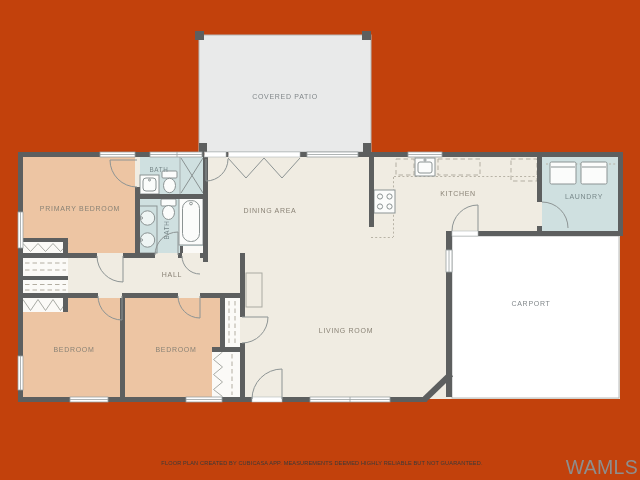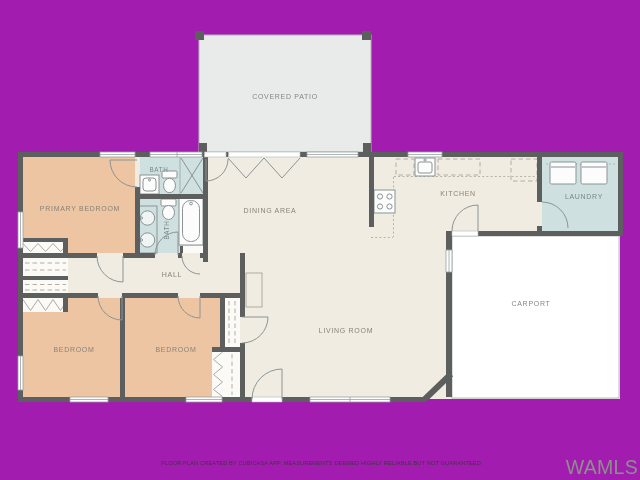--- a/index.html
+++ b/index.html
@@ -1,16 +1,16 @@
 <!DOCTYPE html>
 <html><head>
 <meta charset="utf-8">
 <style>
   html,body{margin:0;padding:0;background:#ffffff;}
-  #stage{position:relative;width:640px;height:480px;background:#a21caf;overflow:hidden;
+  #stage{position:relative;width:640px;height:480px;background:#c2410c;overflow:hidden;
          font-family:"Liberation Sans",sans-serif;}
   svg{display:block}
   .wall{fill:#5d5f5f;}
   .wline{stroke:#5d5f5f;fill:none;}
   .win{fill:#ffffff;stroke:#9aa1a1;stroke-width:0.8;}
   .winline{stroke:#9aa1a1;stroke-width:0.8;}
   .gap{fill:#ffffff;stroke:#b3b8b8;stroke-width:0.6;}
   .arc{fill:none;stroke:#8d9494;stroke-width:1;}
   .leaf{stroke:#8d9494;stroke-width:1;}
   .fix{fill:#fbfcfb;stroke:#8b9393;stroke-width:1;}

